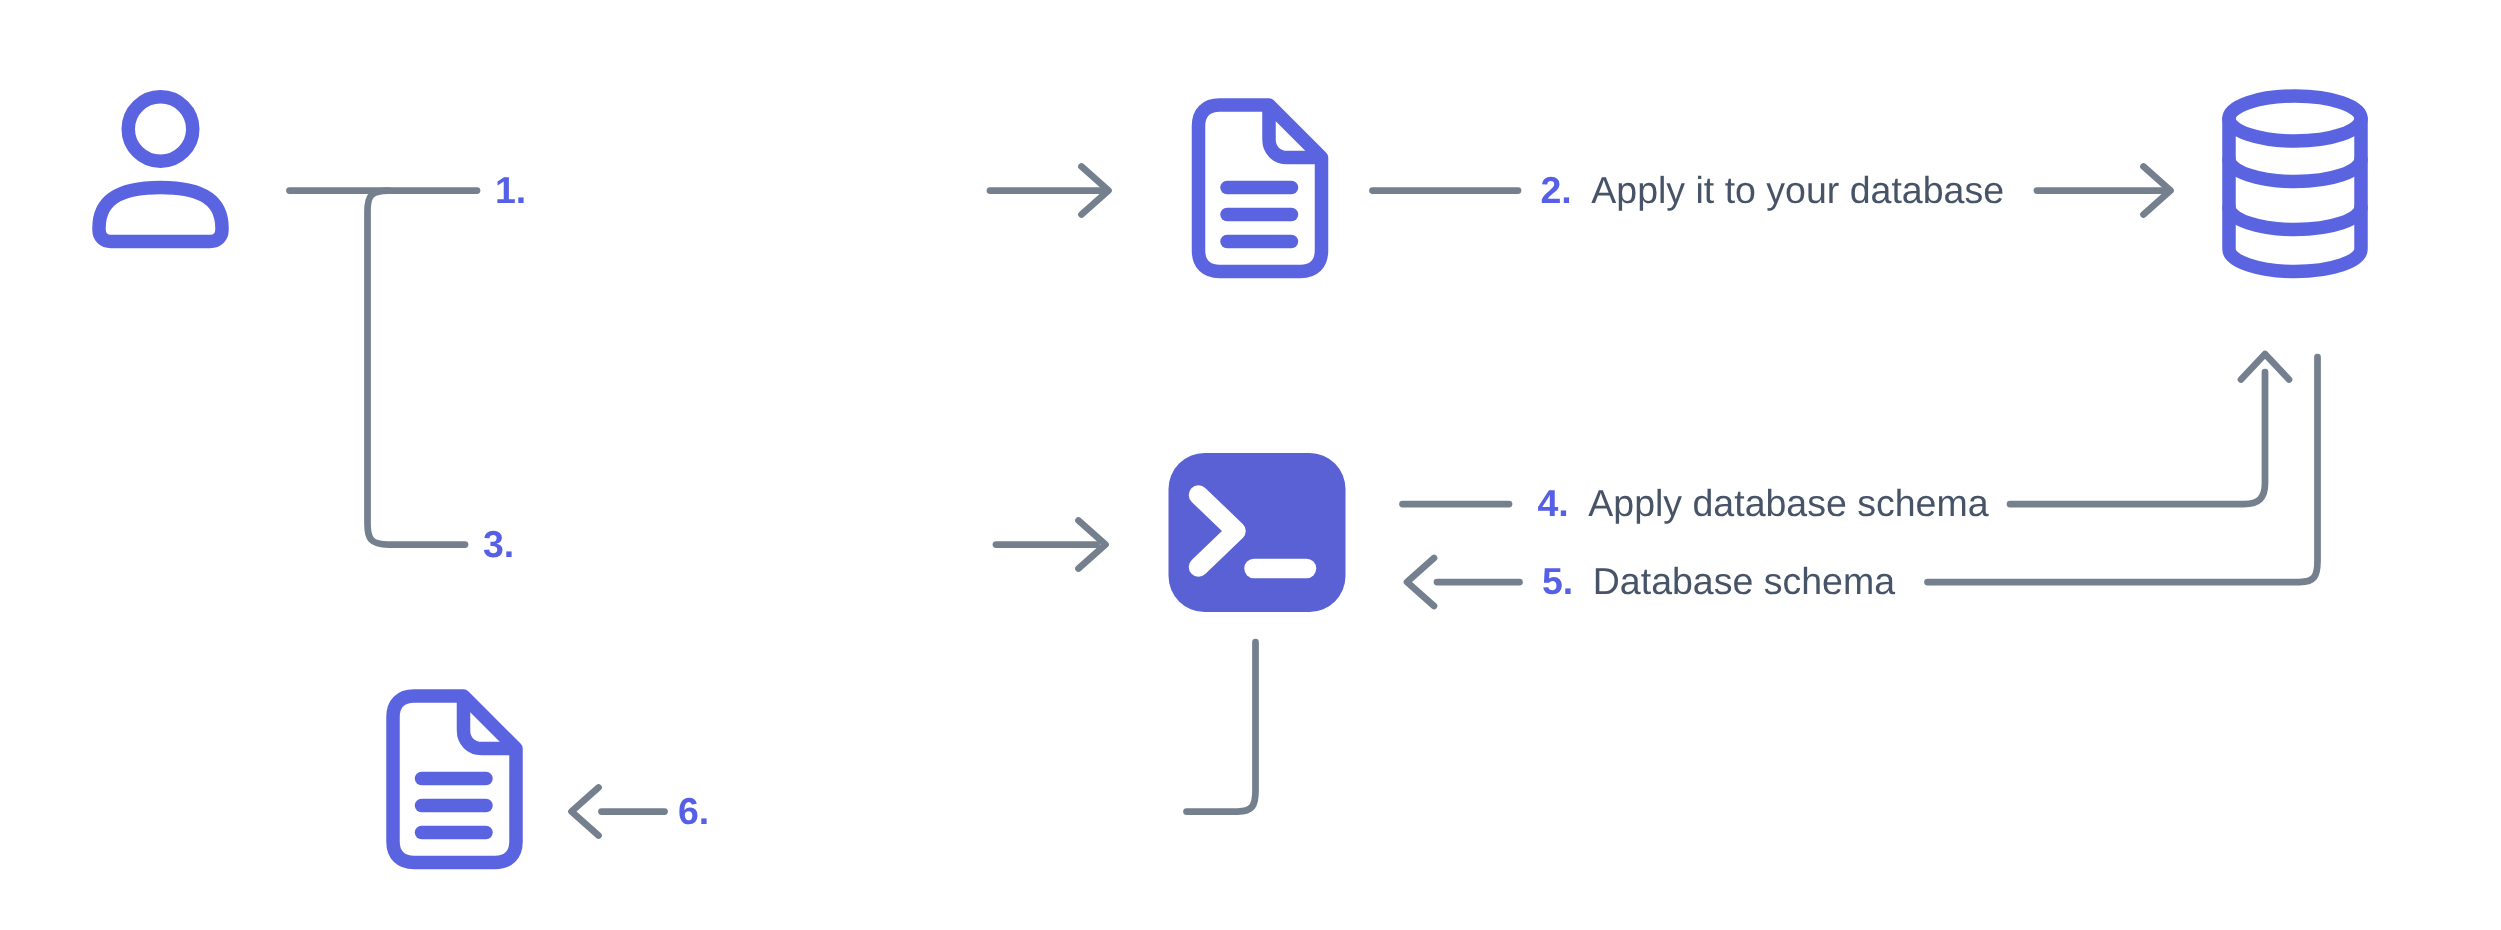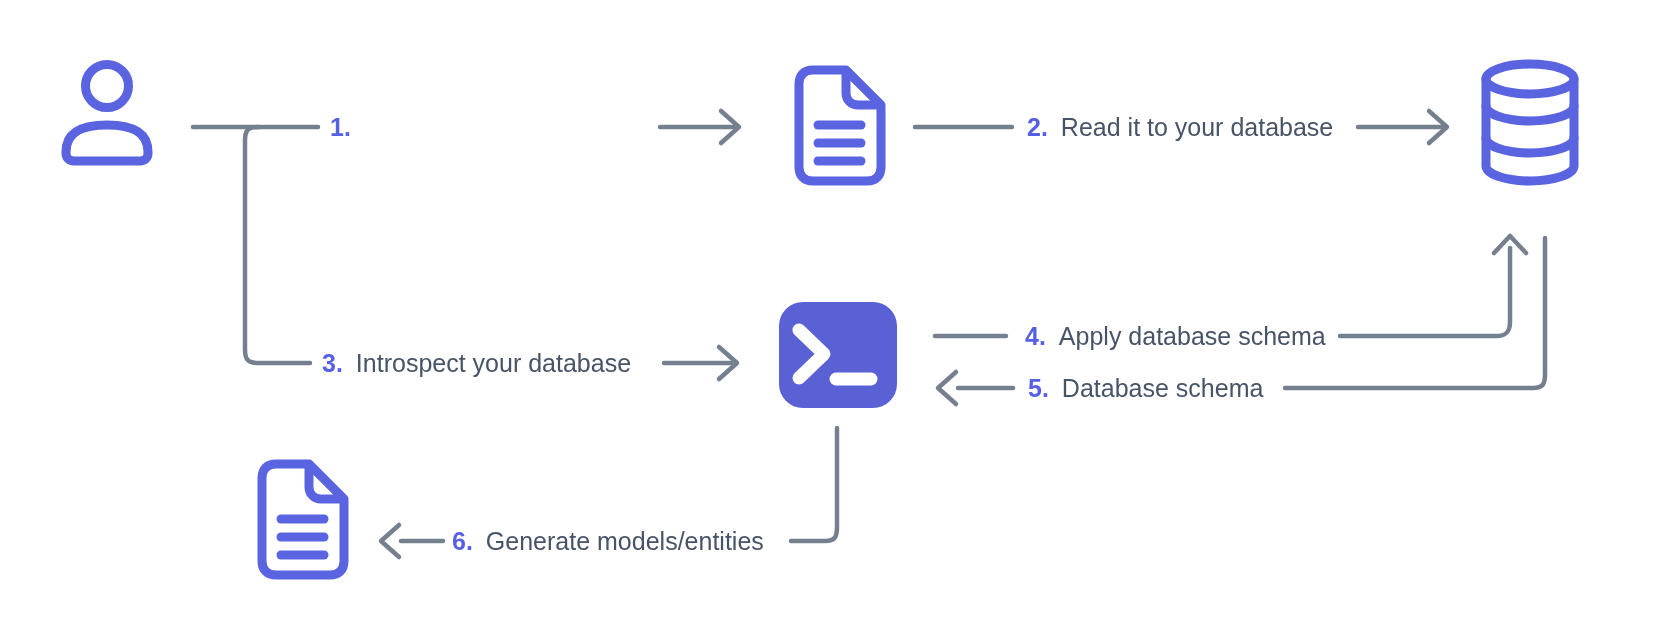--- a/index.html
+++ b/index.html
@@ -99,32 +99,30 @@
     </g>
 
     <use href="#doc" x="258" y="460"></use>
   </svg>
 
   <div class="step-label" style="left:330px;top:109px;">
     <span class="step-num">1.</span>
   </div>
   <div class="step-label" style="left:1027px;top:109px;">
     <span class="step-num">2.</span>
-    <span>Read it to your database</span>
+    <span>Apply it to your database</span>
   </div>
   <div class="step-label" style="left:322px;top:345px;">
     <span class="step-num">3.</span>
-    <span>Introspect your database</span>
   </div>
   <div class="step-label" style="left:1025px;top:318px;">
     <span class="step-num">4.</span>
     <span>Apply database schema</span>
   </div>
   <div class="step-label" style="left:1028px;top:370px;">
     <span class="step-num">5.</span>
     <span>Database schema</span>
   </div>
   <div class="step-label" style="left:452px;top:523px;">
     <span class="step-num">6.</span>
-    <span>Generate models/entities</span>
   </div>
 
 </div>
 
 </body></html>

